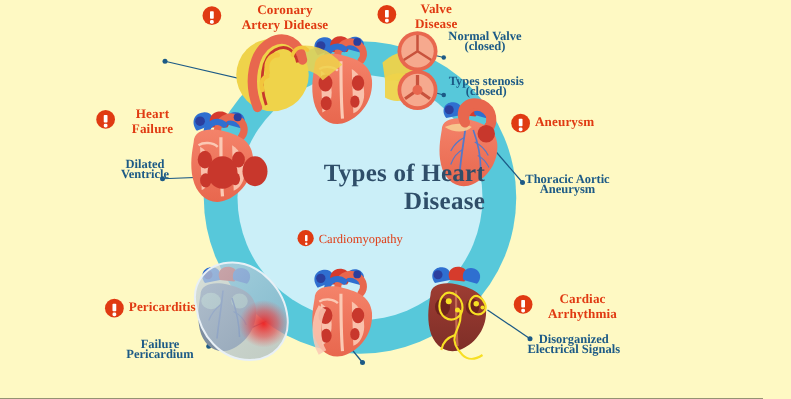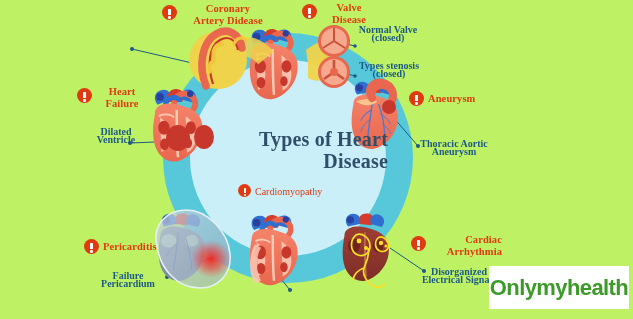--- a/index.html
+++ b/index.html
@@ -1,20 +1,20 @@
 <!DOCTYPE html>
 <html><head>
 <meta charset="utf-8">
 <title>Types of Heart Disease</title>
 <style>
   html,body{margin:0;padding:0;background:#000;}
   #stage{
     position:relative;
     width:633px;height:319px;
-    background:#bef264;
+    background:#fef9c3;
     overflow:hidden;
     font-family:"Liberation Serif", serif;
   }
   #stage svg.layer{position:absolute;left:0;top:0;width:633px;height:319px;}
 
   
   .disease{
     position:absolute;
     color:#E03A12;
     font-family:"Liberation Serif", serif;
@@ -318,21 +318,21 @@
   <div class="badge" style="left:409px;top:91px;">
       <i></i>
     </div>
   <div class="disease" style="left:428px;top:93px;">Aneurysm</div>
   <div class="sub center" style="left:418px;top:140px;width:72px;">Thoracic Aortic
 Aneurysm</div>
 
   <div class="badge" style="left:411px;top:236px;">
       <i></i>
     </div>
-  <div class="disease" style="left:430px;top:234px;width:72px;text-align:right;">Cardiac
+  <div class="disease" style="left:430px;top:234px;width:72px;text-align:center;">Cardiac
 Arrhythmia</div>
   <div class="sub center" style="left:420px;top:268px;width:78px;">Disorganized
 Electrical Signals</div>
 
   <div class="badge sm" style="left:238px;top:184px;">
       <i></i>
     </div>
   <div id="cardio-label" style="left:255px;top:186px;">Cardiomyopathy</div>
 
   <div class="badge" style="left:84px;top:239px;">
@@ -346,17 +346,14 @@
       <i></i>
     </div>
   <div class="disease" style="left:96px;top:86px;width:52px;text-align:center;">Heart
 Failure</div>
   <div class="sub center" style="left:88px;top:128px;width:56px;">Dilated
 Ventricle</div>
 
   <div id="title" style="left:198px;top:128px;width:190px;">Types of Heart
 Disease</div>
 
-  <div id="logo" style="left:489px;top:266px;width:140px;height:43px;">
-    <span>Onlymyhealth</span>
-  </div>
 
 </div>
 
 </body></html>

